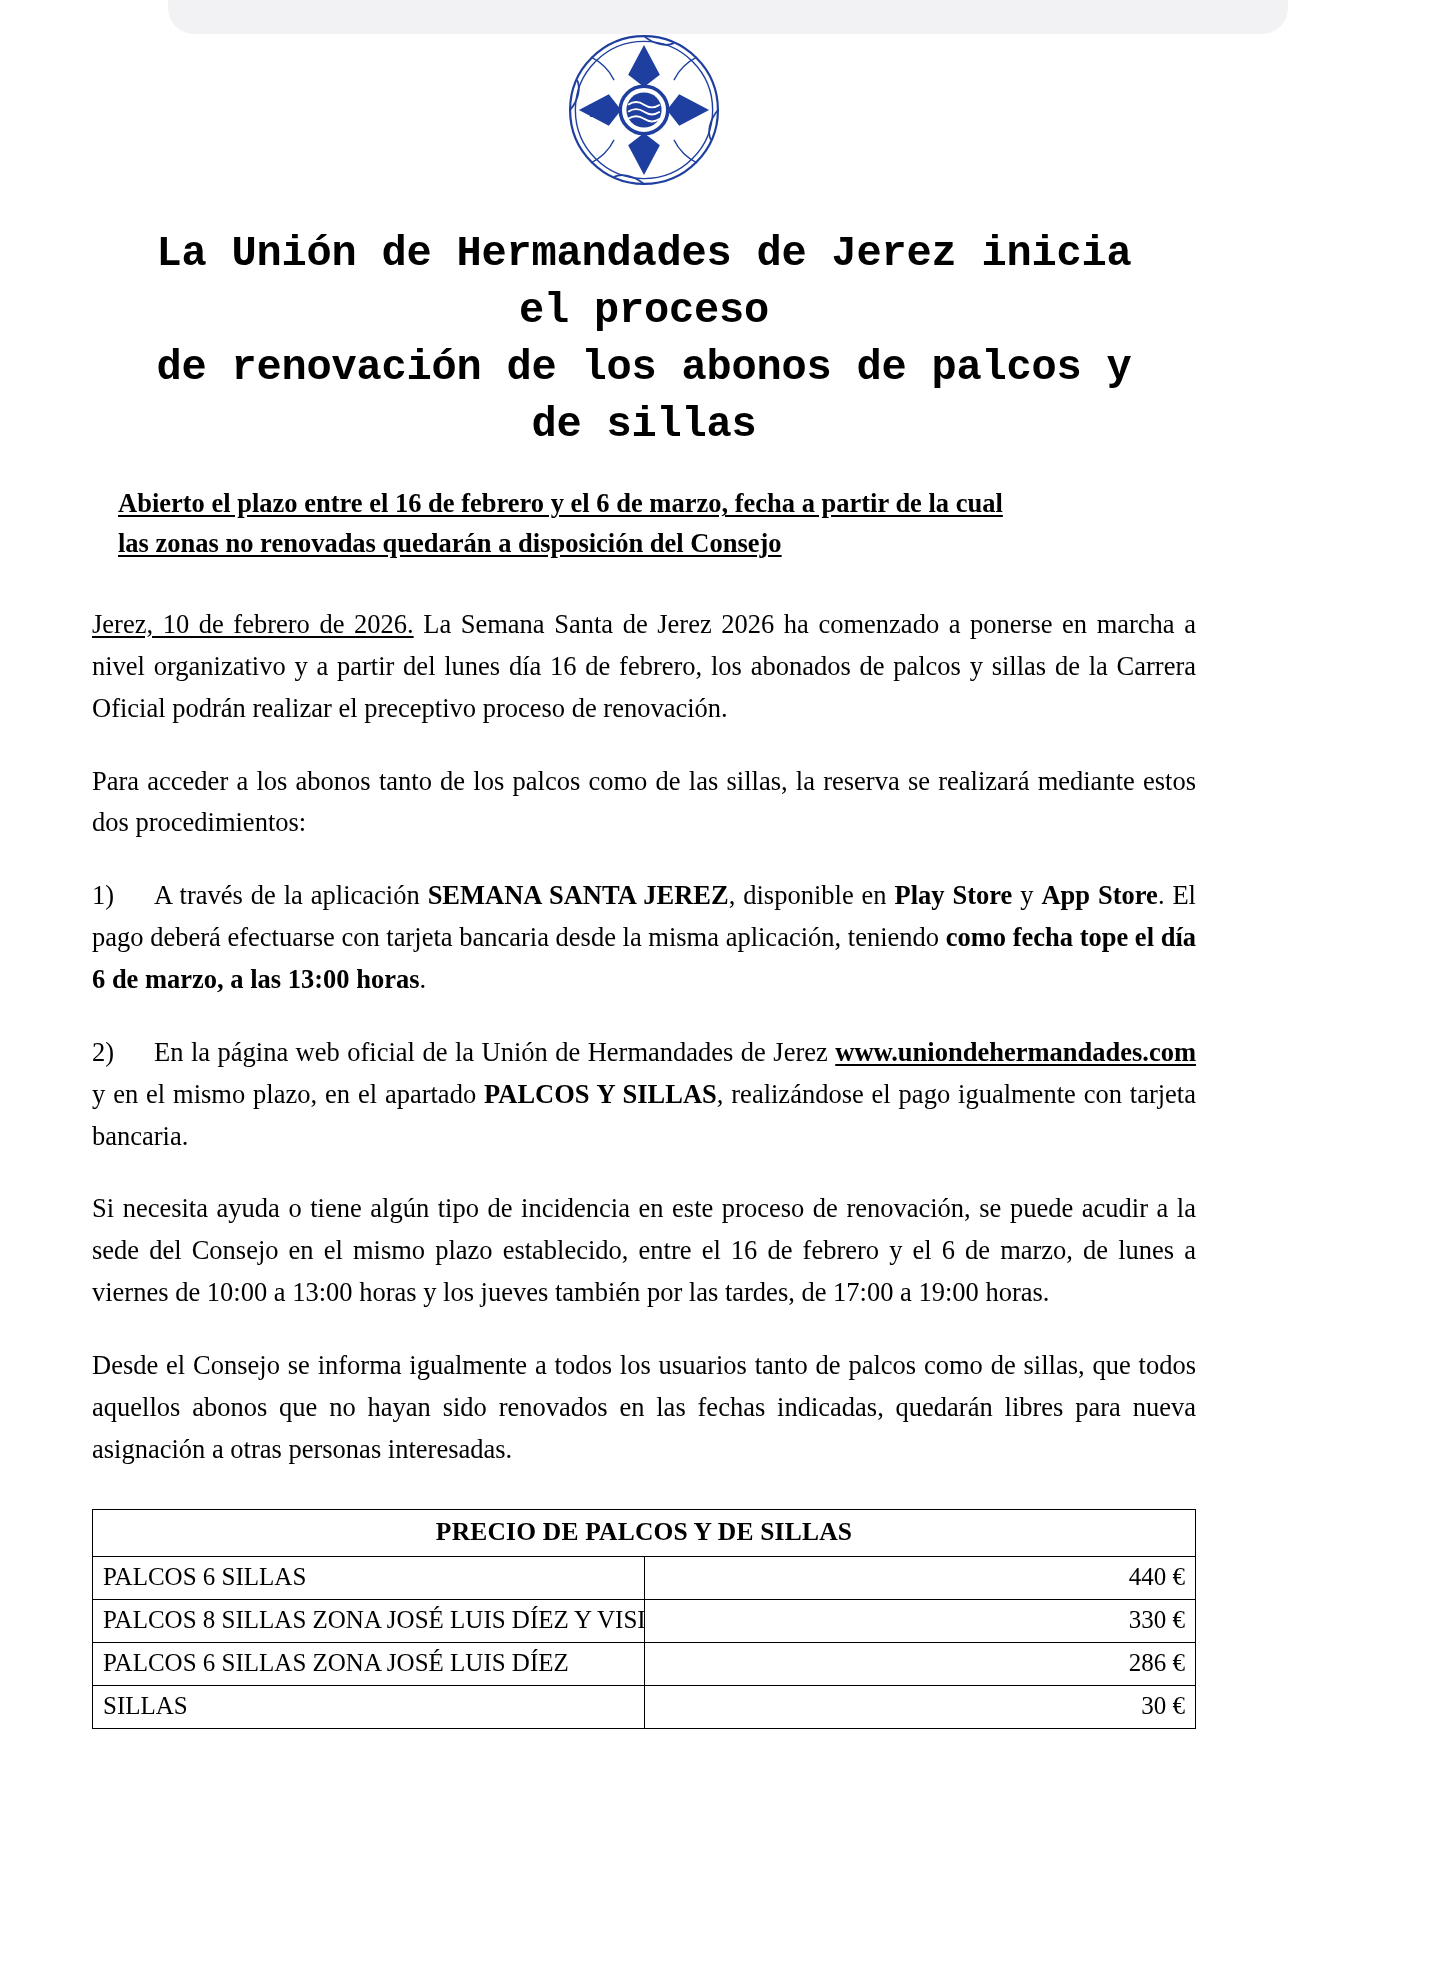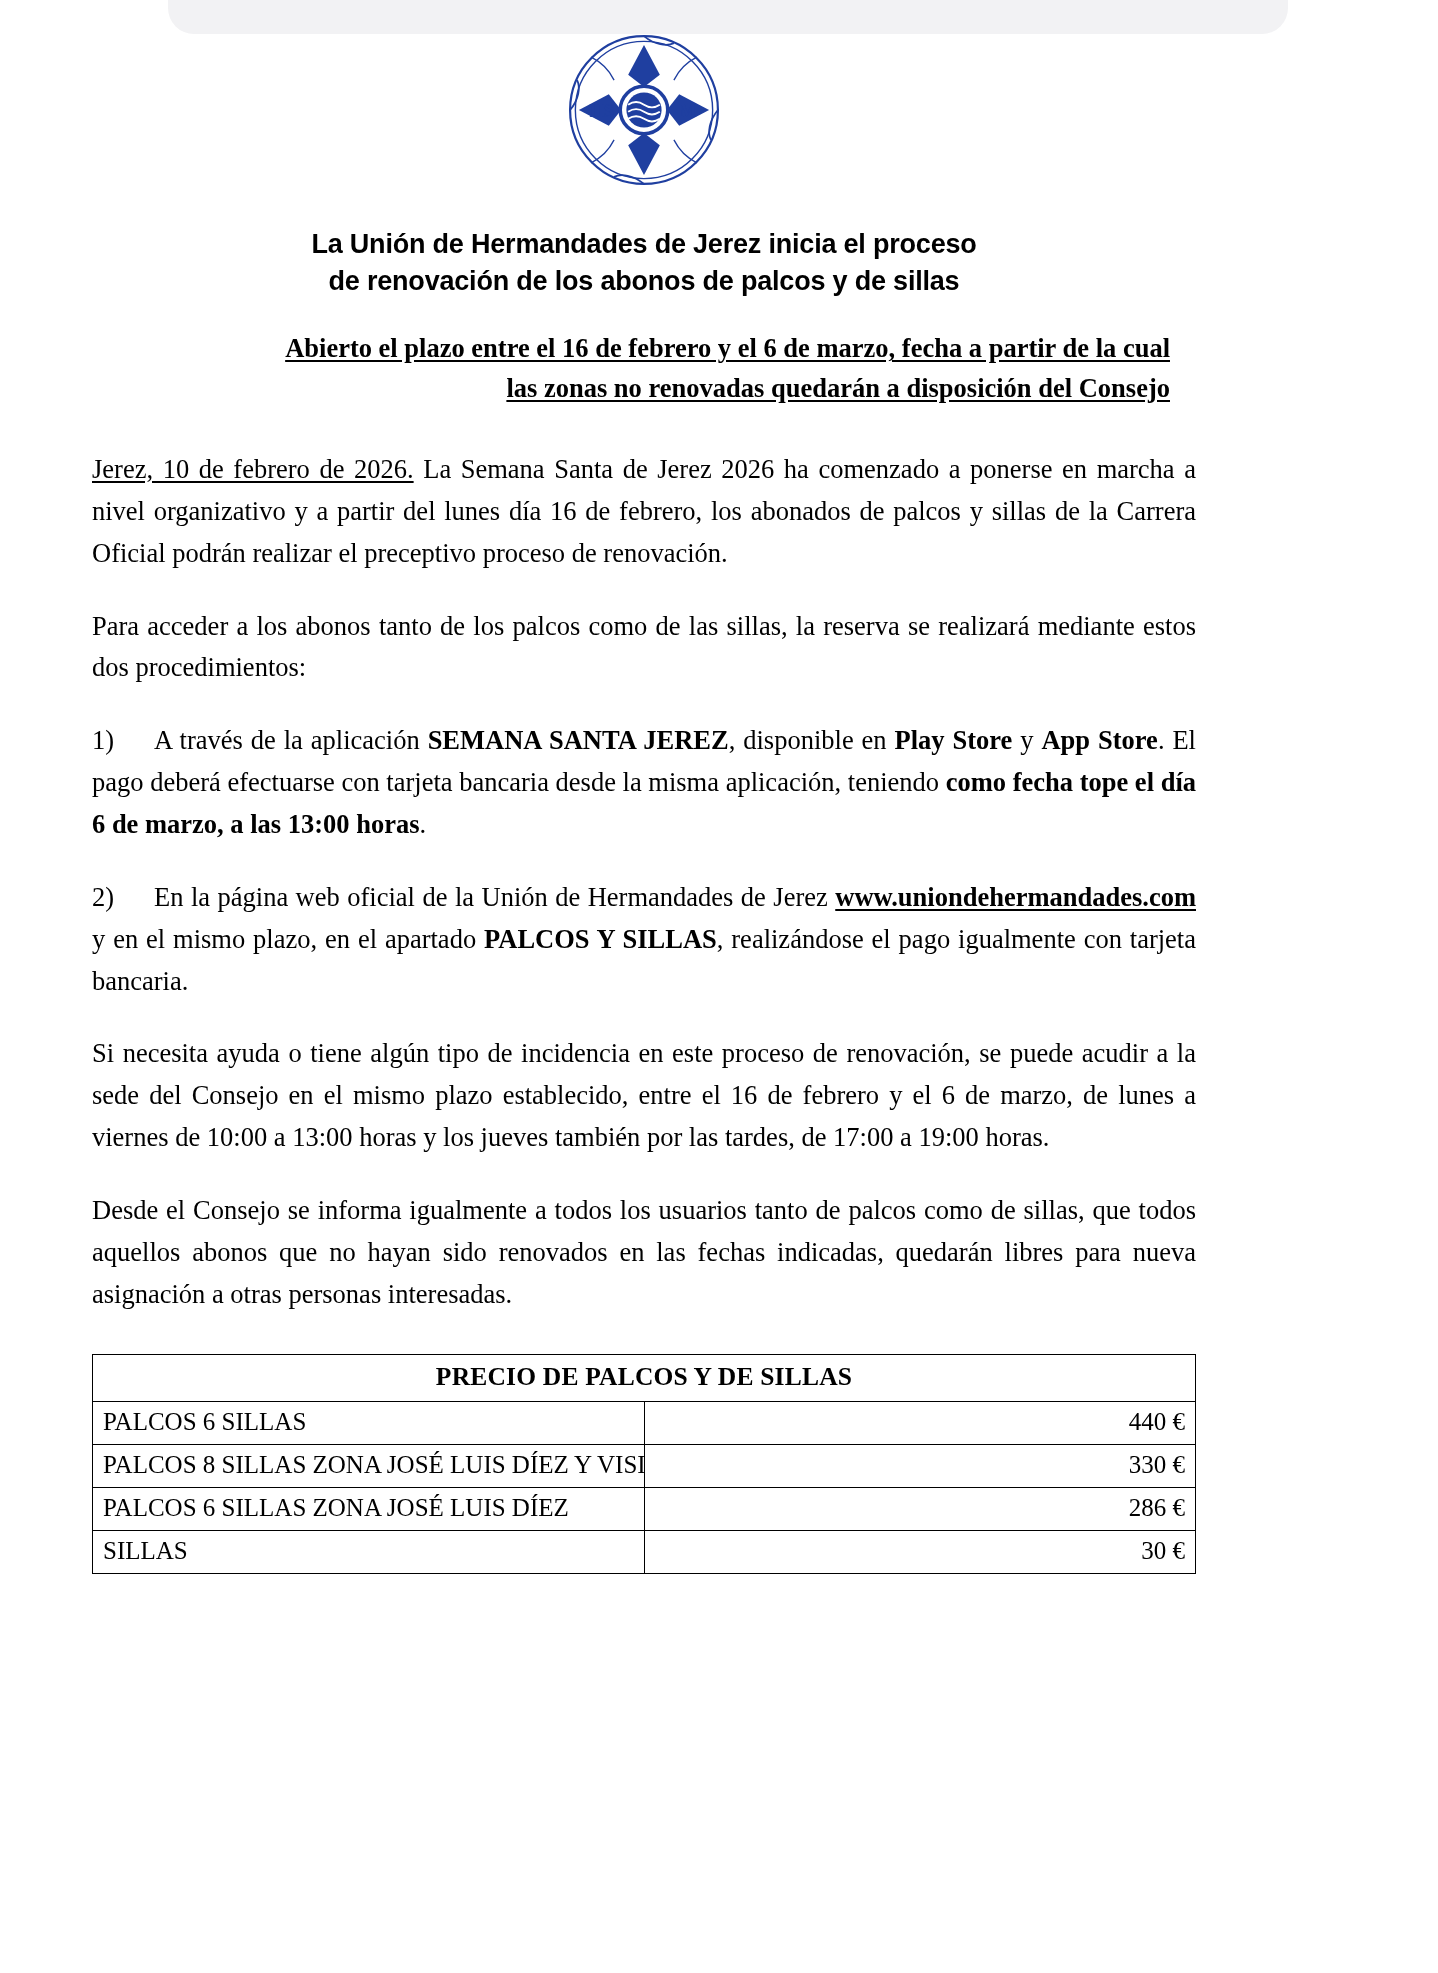--- a/index.html
+++ b/index.html
@@ -42,31 +42,31 @@
     padding-bottom: 10px;
   }
   .crest {
     width: 176px;
     height: 176px;
   }
 
   
   .title {
     text-align: center;
-    font-family: Liberation Sans, sans-serif;
+    font-family: Liberation Mono, monospace;
     font-weight: bold;
-    font-size: 27px;
+    font-size: 42px;
     line-height: 1.36;
     letter-spacing: -0.2px;
     margin: 18px 0 0 0;
     padding: 0 28px;
     color: #000;
   }
   .subtitle {
-    text-align: right;
+    text-align: left;
     font-family: "Liberation Serif", serif;
     font-size: 26.5px;
     line-height: 1.5;
     margin: 30px 0 0 0;
     padding: 0 26px;
     color: #000;
   }
   .subtitle span {
     text-decoration: underline;
     text-underline-offset: 3px;

